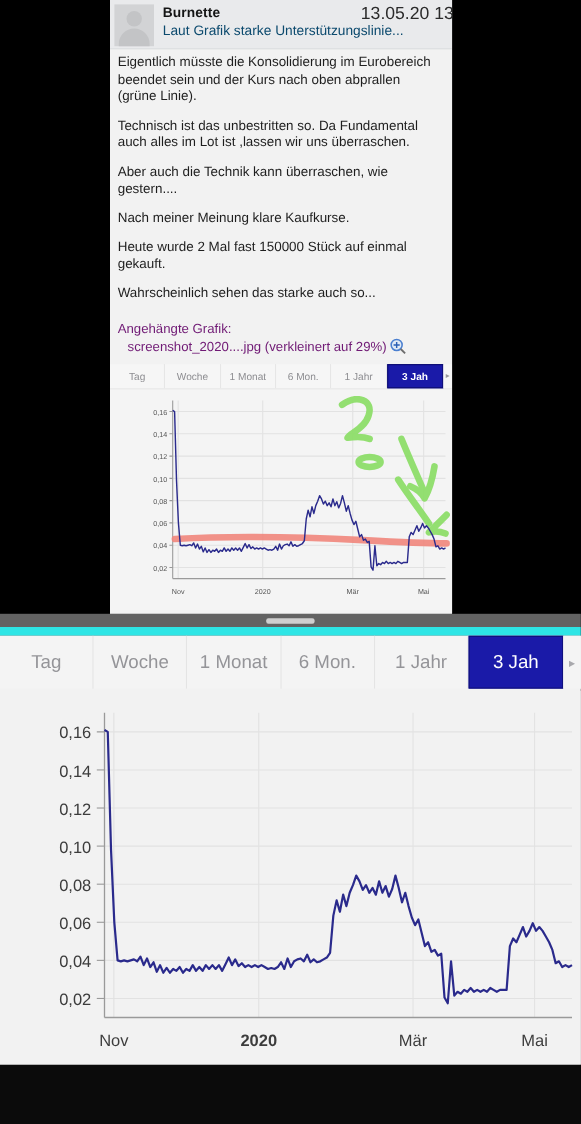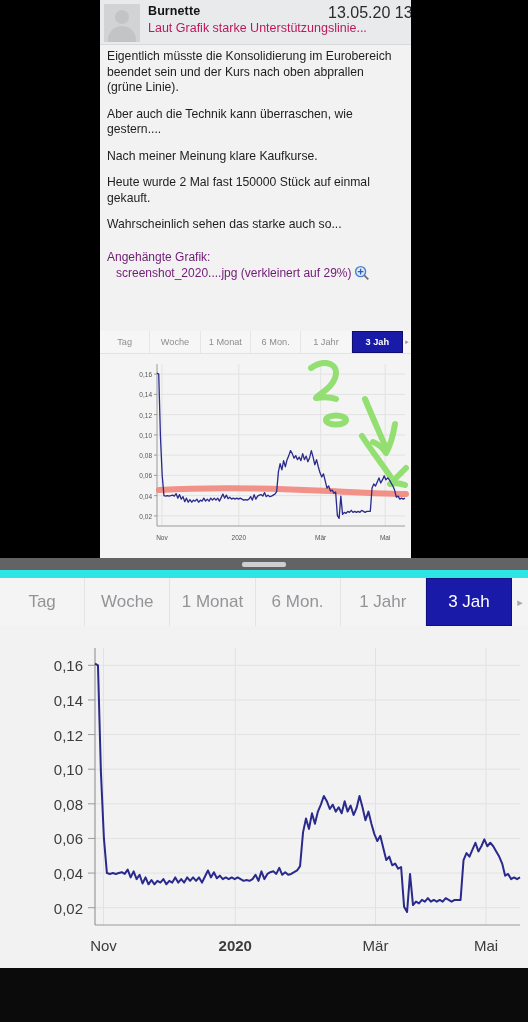--- a/index.html
+++ b/index.html
@@ -73,21 +73,21 @@
     position: absolute;
     left: 228px; top: 4px;
     font-size: 16px;
     color: #2b2b2b;
     white-space: nowrap;
   }
   #post-subject {
     position: absolute;
     left: 48px; top: 21px;
     font-size: 12.5px;
-    color: #be185d;
+    color: #0c4a6e;
     white-space: nowrap;
   }
 
   
   #post-body {
     position: absolute;
     left: 0; top: 45px;
     width: 311px;
     padding: 4px 17px 0 7px;
     box-sizing: border-box;
@@ -269,20 +269,21 @@
         <div class="av-head"></div>
         <div class="av-body"></div>
       </div>
       <div id="author-name">Burnette</div>
       <div id="post-time">13.05.20 13:50</div>
       <div id="post-subject">Laut Grafik starke Unterstützungslinie...</div>
     </div>
 
     <div id="post-body">
       <p>Eigentlich müsste die Konsolidierung im Eurobereich beendet sein und der Kurs nach oben abprallen (grüne Linie).</p>
+      <p>Technisch ist das unbestritten so. Da Fundamental auch alles im Lot ist ,lassen wir uns überraschen.</p>
       <p>Aber auch die Technik kann überraschen, wie gestern....</p>
       <p>Nach meiner Meinung klare Kaufkurse.</p>
       <p>Heute wurde 2 Mal fast 150000 Stück auf einmal gekauft.</p>
       <p>Wahrscheinlich sehen das starke auch so...</p>
 
       <div id="attach-block">
         <div>Angehängte Grafik:</div>
         <div id="attach-file-line">
           <span>screenshot_2020....jpg (verkleinert auf 29%)</span><span id="zoom-icon"><svg width="16" height="16" viewBox="0 0 16 16">
                 <circle cx="6.6" cy="6.6" r="5" fill="#dfe9f5" stroke="#4a7fd0" stroke-width="1.4"></circle>

